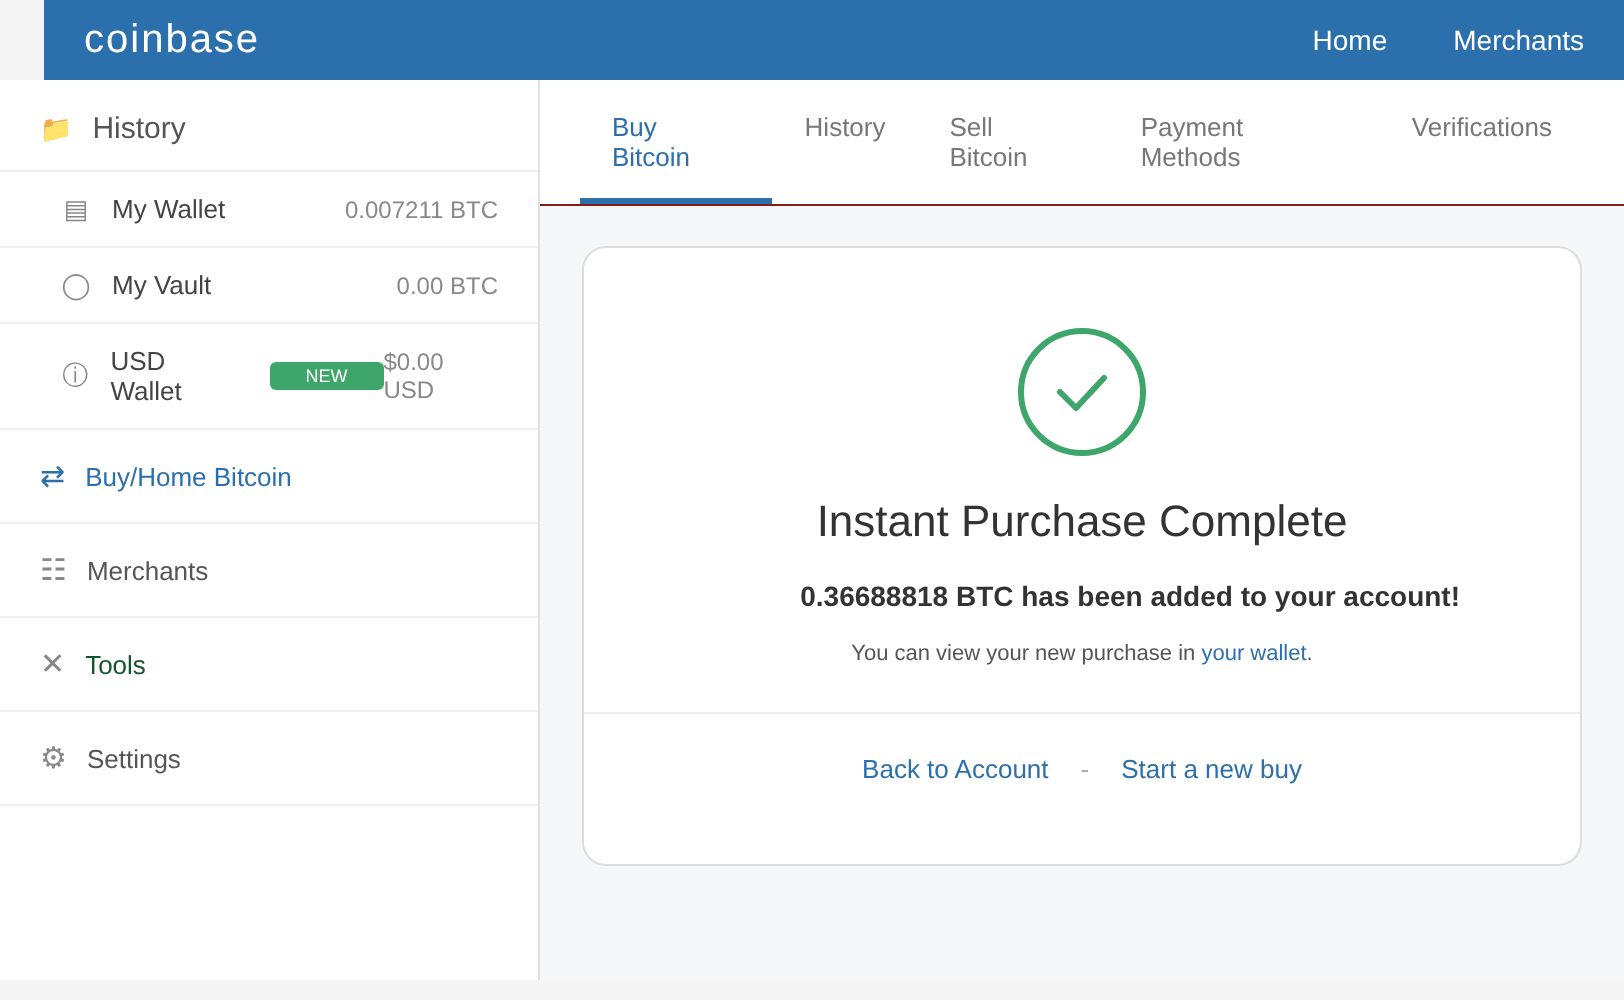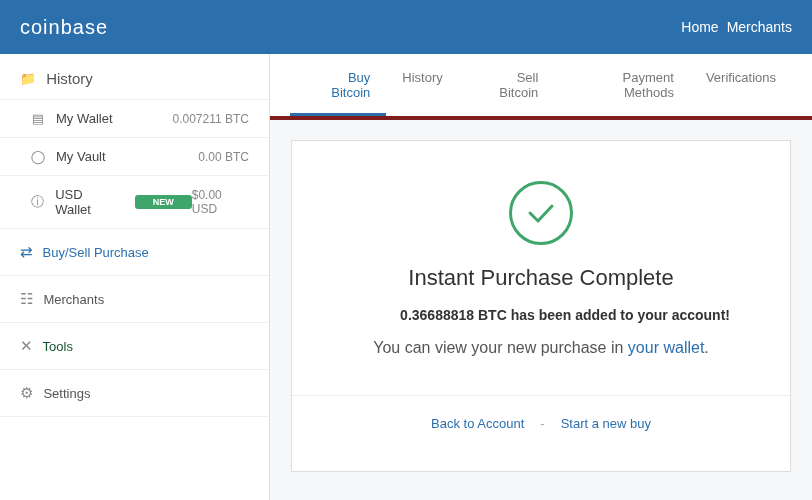--- a/index.html
+++ b/index.html
@@ -1,35 +1,36 @@
 <!DOCTYPE html>
 <html><head>
   <meta charset="utf-8">
   <style>
     * { margin: 0; padding: 0; box-sizing: border-box; }
     body { font-family: -apple-system, BlinkMacSystemFont, 'Segoe UI', Helvetica, Arial, sans-serif; font-size: 14px; background: #f5f5f5; width: 812px; height: 500px; overflow: hidden; }
 
     
     .header {
       background: #2c6fad;
-      height: 54px;
+      height: 40px;
       display: flex;
       align-items: center;
       justify-content: space-between;
       padding: 0 20px;
+      margin-left: 22px;
     }
     .header-logo {
       color: white;
       font-size: 20px;
       font-weight: 300;
       letter-spacing: 1px;
     }
     .header-nav {
       display: flex;
-      gap: 8px;
+      gap: 33px;
     }
     .header-nav a {
       color: white;
       text-decoration: none;
       font-size: 14px;
       font-weight: 400;
     }
 
     
     .layout {
@@ -81,21 +82,21 @@
       text-align: center;
     }
     .sidebar-item-name {
       color: #444;
       font-size: 13px;
     }
     .sidebar-item-badge {
       background: #3fa66b;
       color: white;
       font-size: 9px;
-      font-weight: bold;
+      font-weight: normal;
       padding: 2px 18px;
       border-radius: 3px;
       margin-left: 6px;
       text-transform: uppercase;
     }
     .sidebar-item-value {
       color: #888;
       font-size: 12px;
     }
     .sidebar-nav-item {
@@ -118,25 +119,24 @@
     
     .main {
       flex: 1;
       background: #f5f7f8;
       overflow: hidden;
     }
 
     
     .tabs {
       background: white;
-      border-bottom: 4px solid #7f1d1d;
+      border-bottom: 1px solid #7f1d1d;
       display: flex;
       padding: 0 20px;
       gap: 0;
-      text-align: right;
     }
     .tab {
       padding: 16px 16px 13px;
       font-size: 13px;
       color: #777;
       cursor: pointer;
       border-bottom: 3px solid transparent;
       text-decoration: none;
     }
     .tab.active {
@@ -145,21 +145,21 @@
       font-weight: 500;
     }
 
     
     .content {
       padding: 20px;
     }
     .card {
       background: white;
       border: 1px solid #ddd;
-      border-radius: 0;
+      border-radius: 12px;
       padding: 40px 60px;
       text-align: center;
       max-width: 500px;
       margin: 0 auto;
     }
     .success-icon {
       width: 64px;
       height: 64px;
       border: 3px solid #3fa66b;
       border-radius: 50%;
@@ -180,23 +180,23 @@
     }
     .card-body {
       font-size: 14px;
       color: #333;
       font-weight: 600;
       margin-bottom: 10px;
       line-height: 1.5;
       text-align: right;
     }
     .card-sub {
-      font-size: 16px;
+      font-size: 11px;
       color: #555;
-      margin-bottom: 35px;
+      margin-bottom: 20px;
       line-height: 1.5;
     }
     .card-sub a {
       color: #2c6fad;
       text-decoration: none;
     }
     .card-divider {
       border: none;
       border-top: 1px solid #eee;
       margin: 0 -60px 20px;
@@ -258,21 +258,21 @@
       <div class="sidebar-item-left">
         <span class="sidebar-item-icon">ⓘ</span>
         <span class="sidebar-item-name">USD Wallet</span>
         <span class="sidebar-item-badge">NEW</span>
       </div>
       <span class="sidebar-item-value">$0.00 USD</span>
     </div>
 
     <div class="sidebar-nav-item">
       <span class="icon" style="color:#2c6fad;font-size:15px;">⇄</span>
-      <span class="label">Buy/Sell Purchase</span>
+      <span class="label">Buy/Home Bitcoin</span>
     </div>
 
     <div class="sidebar-nav-item">
       <span class="icon" style="color:#888;font-size:15px;">☷</span>
       <span class="label" style="color:#555;">Merchants</span>
     </div>
 
     <div class="sidebar-nav-item">
       <span class="icon" style="color:#888;font-size:15px;">✕</span>
       <span class="label" style="color:#14532d;">Tools</span>

